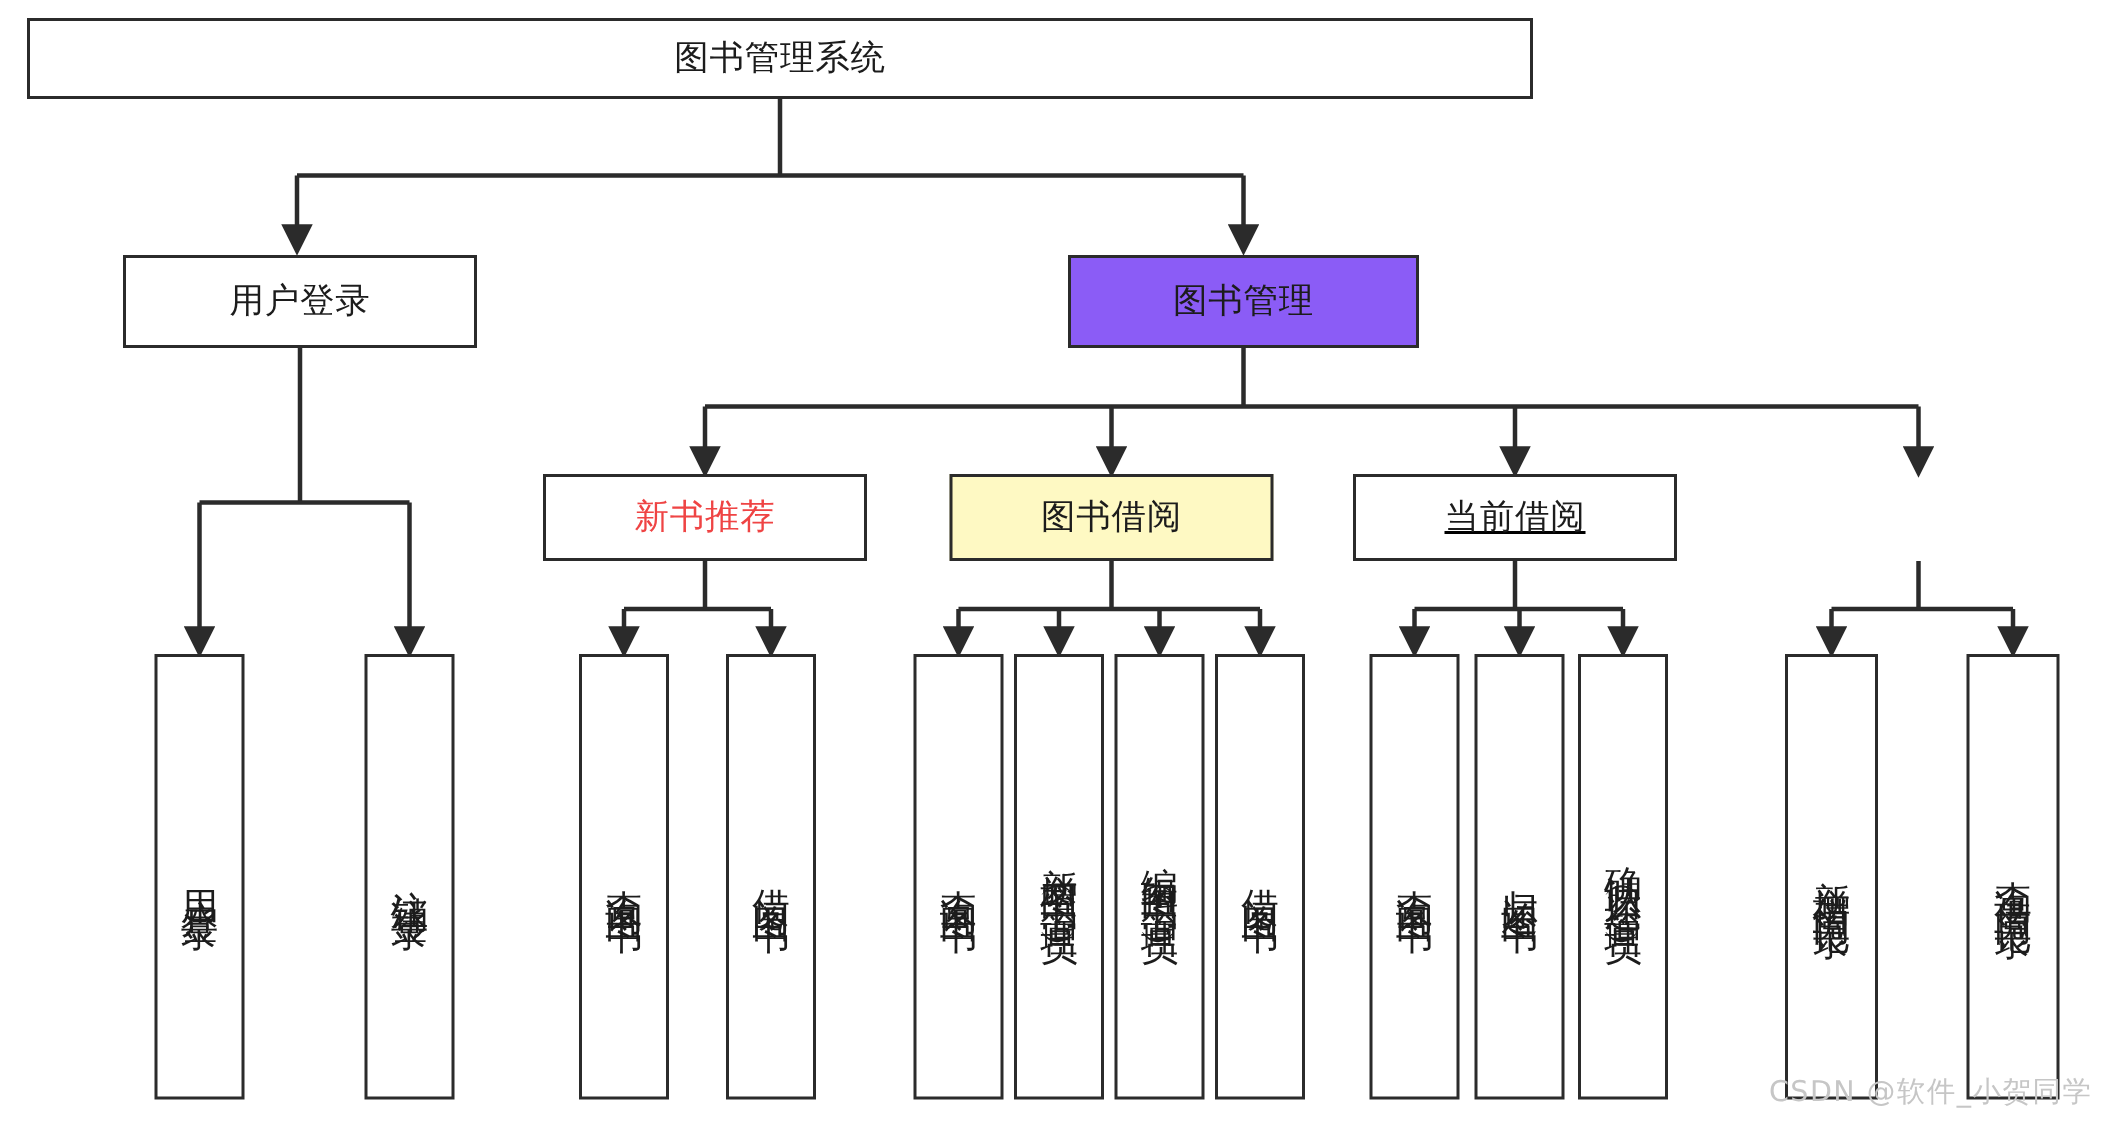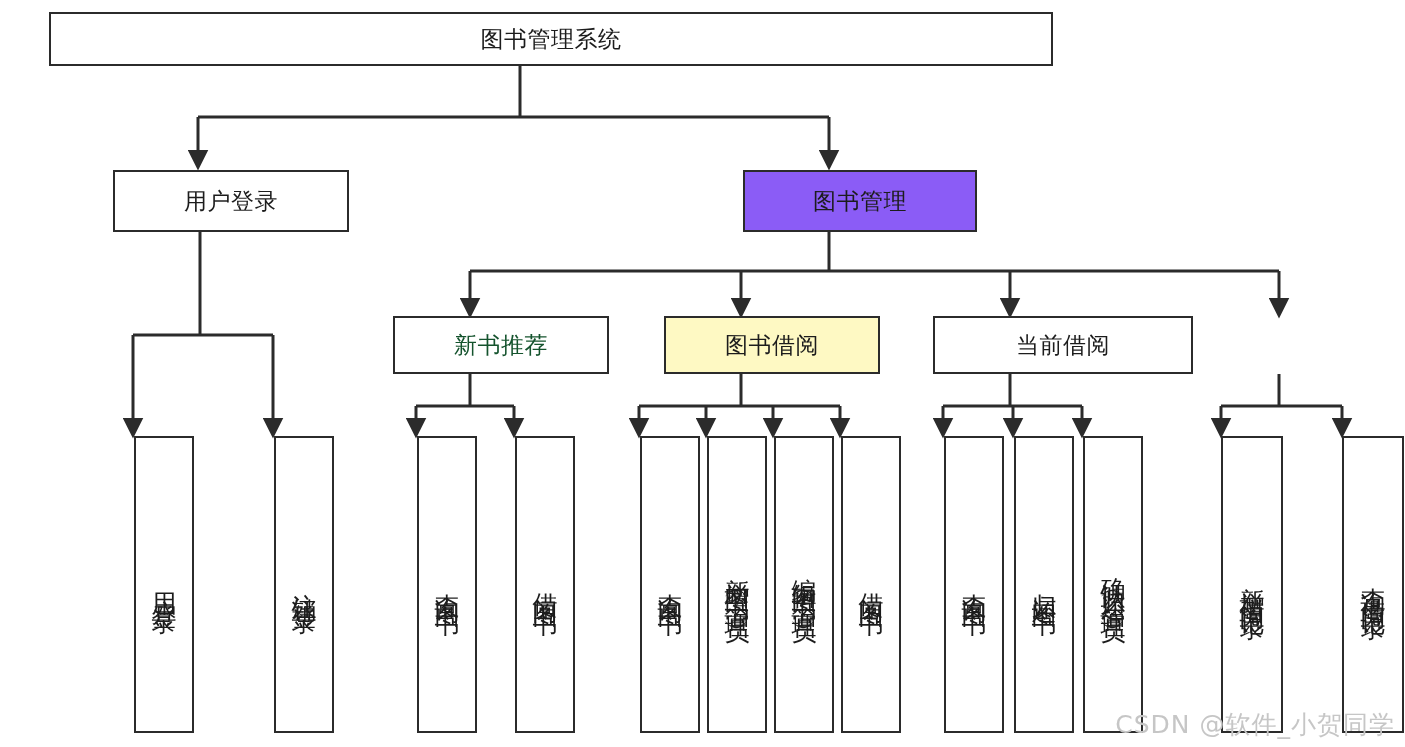--- a/index.html
+++ b/index.html
@@ -28,21 +28,20 @@
   }
   .node {
     position: absolute;
     box-sizing: border-box;
     background: #ffffff;
     border: 2px solid #0f766e;
     display: flex;
     align-items: center;
     justify-content: center;
     overflow: hidden;
-    margin-left: 31px;
   }
   .node-label {
     color: #1c1c1c;
     letter-spacing: 0.5px;
     white-space: nowrap;
     line-height: 1.25;
   }
   .node.horizontal .node-label {
     font-size: 23px;
   }
@@ -54,21 +53,21 @@
     writing-mode: vertical-rl;
     text-orientation: upright;
     font-size: 25px;
     letter-spacing: 6px;
     line-height: 1;
   }
   .watermark {
     position: absolute;
     right: 10px;
     bottom: 6px;
-    font-size: 25px;
+    font-size: 19px;
     color: #c6c6c6;
     white-space: nowrap;
     letter-spacing: 1px;
   }
 </style>
 </head>
 <body>
 
 <div id="diagram-root" style="background: rgb(255, 255, 255);">
 
@@ -127,26 +126,26 @@
   </div>
 
   <div class="node horizontal" style="left: 82px; top: 170px; width: 236px; height: 62px; border-color: rgb(43, 43, 43); background: rgb(255, 255, 255);">
     <span class="node-label" style="color: rgb(28, 28, 28);">用户登录</span>
   </div>
   <div class="node horizontal" style="left: 712px; top: 170px; width: 234px; height: 62px; border-color: rgb(43, 43, 43); background: #8b5cf6;">
     <span class="node-label" style="color: rgb(28, 28, 28);">图书管理</span>
   </div>
 
   <div class="node horizontal" style="left: 362px; top: 316px; width: 216px; height: 58px; border-color: rgb(43, 43, 43); background: rgb(255, 255, 255);">
-    <span class="node-label" style="color: #14532d;">新书推荐</span>
+    <span class="node-label" style="color: #ef4444;">新书推荐</span>
   </div>
   <div class="node horizontal" style="left: 633px; top: 316px; width: 216px; height: 58px; border-color: rgb(43, 43, 43); background: #fef9c3;">
     <span class="node-label" style="color: rgb(28, 28, 28);">图书借阅</span>
   </div>
-  <div class="node horizontal" style="left: 902px; top: 316px; width: 260px; height: 58px; border-color: rgb(43, 43, 43); background: rgb(255, 255, 255);">
+  <div class="node horizontal" style="left: 902px; top: 316px; width: 216px; height: 58px; border-color: rgb(43, 43, 43); background: rgb(255, 255, 255); text-decoration: underline;">
     <span class="node-label" style="color: rgb(28, 28, 28);">当前借阅</span>
   </div>
 
   <div class="node vertical" style="left: 103px; top: 436px; width: 60px; height: 297px; border-color: rgb(43, 43, 43); background: rgb(255, 255, 255);">
     <span class="node-label" style="color: rgb(28, 28, 28);">用户登录</span>
   </div>
   <div class="node vertical" style="left: 243px; top: 436px; width: 60px; height: 297px; border-color: rgb(43, 43, 43); background: rgb(255, 255, 255);">
     <span class="node-label" style="color: rgb(28, 28, 28);">注销登录</span>
   </div>
   <div class="node vertical" style="left: 386px; top: 436px; width: 60px; height: 297px; border-color: rgb(43, 43, 43); background: rgb(255, 255, 255);">

